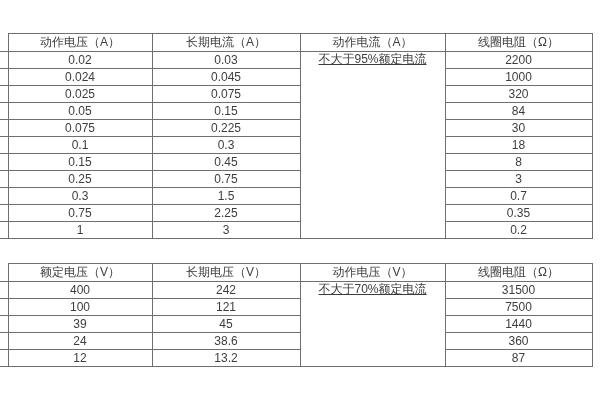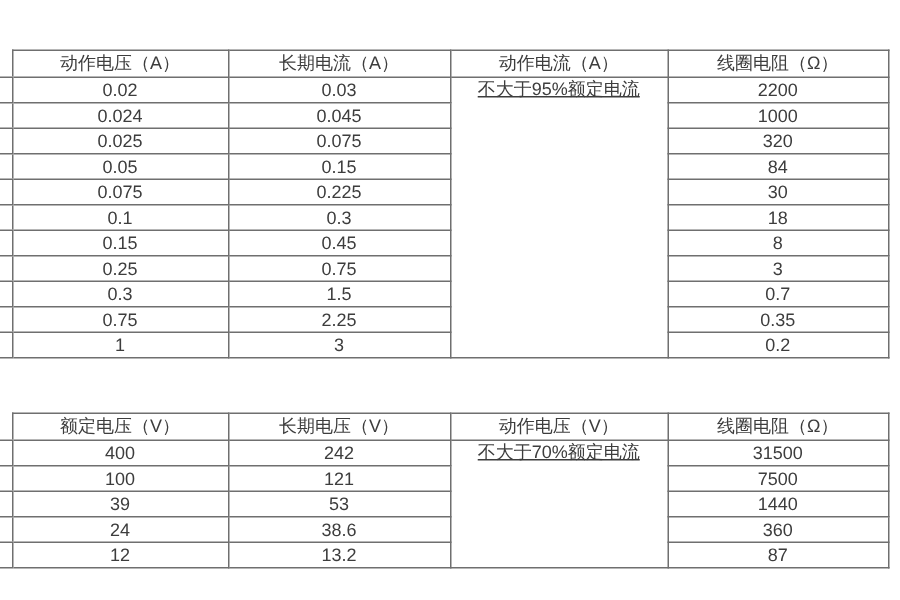--- a/index.html
+++ b/index.html
@@ -18,21 +18,21 @@
     padding-top: 33px;
   }
   table.spec-table {
     border-collapse: collapse;
     table-layout: fixed;
     width: 592px;
     font-size: 12px;
     color: #3d3d3d;
   }
   table.spec-table + table.spec-table {
-    margin-top: 36px;
+    margin-top: 24px;
   }
   table.spec-table th,
   table.spec-table td {
     border: 1px solid #6f6f6f;
     text-align: center;
     vertical-align: middle;
     padding: 0 2px;
     font-weight: normal;
     height: 17px;
     line-height: 15px;
@@ -173,21 +173,21 @@
         </tr>
         <tr>
           <td class="stub"></td>
           <td>100</td>
           <td>121</td>
           <td>7500</td>
         </tr>
         <tr>
           <td class="stub"></td>
           <td>39</td>
-          <td>53</td>
+          <td>45</td>
           <td>1440</td>
         </tr>
         <tr>
           <td class="stub"></td>
           <td>24</td>
           <td>38.6</td>
           <td>360</td>
         </tr>
         <tr>
           <td class="stub"></td>

